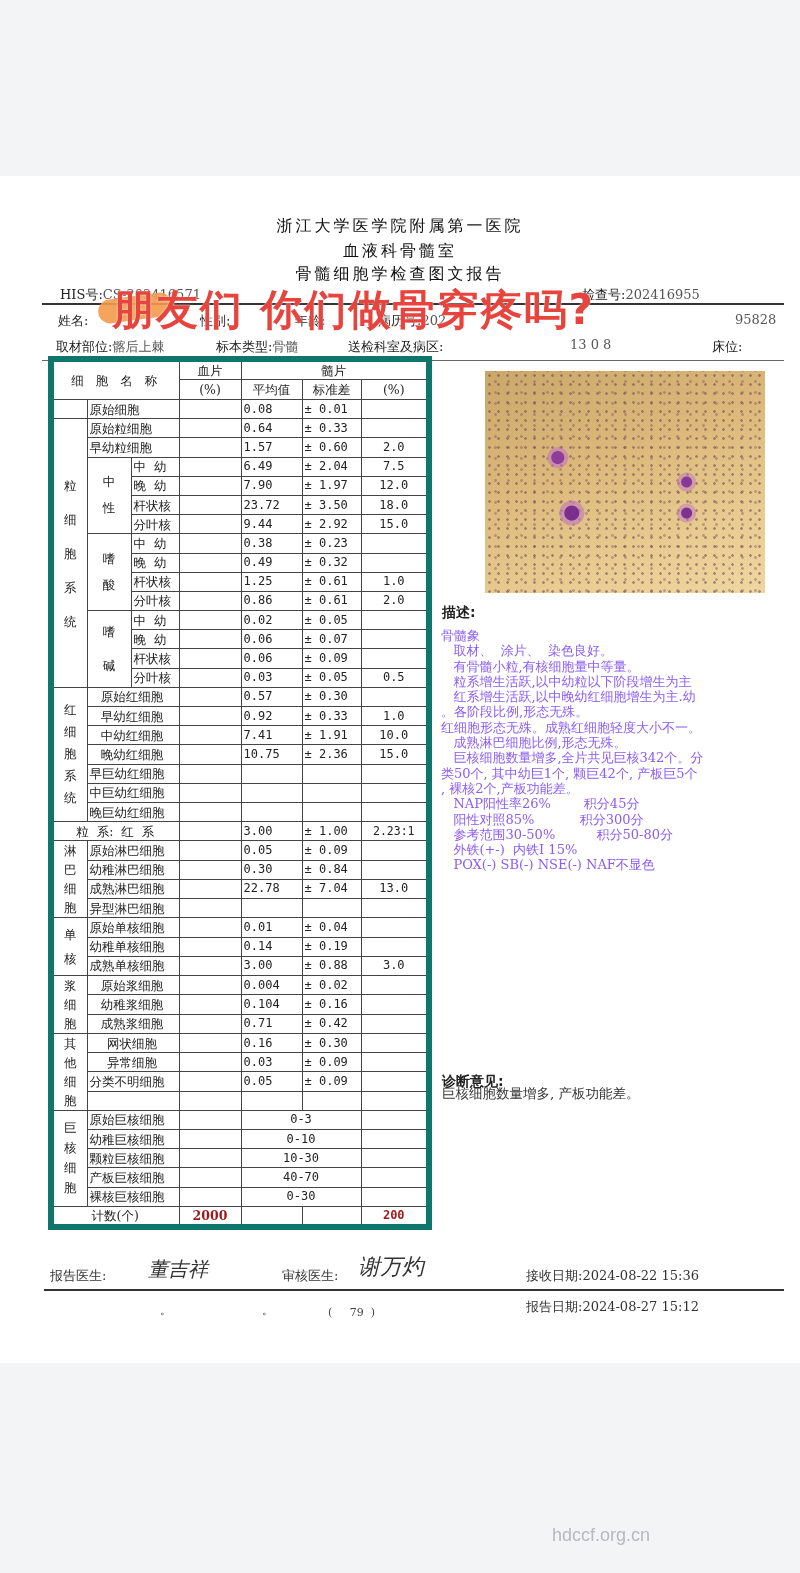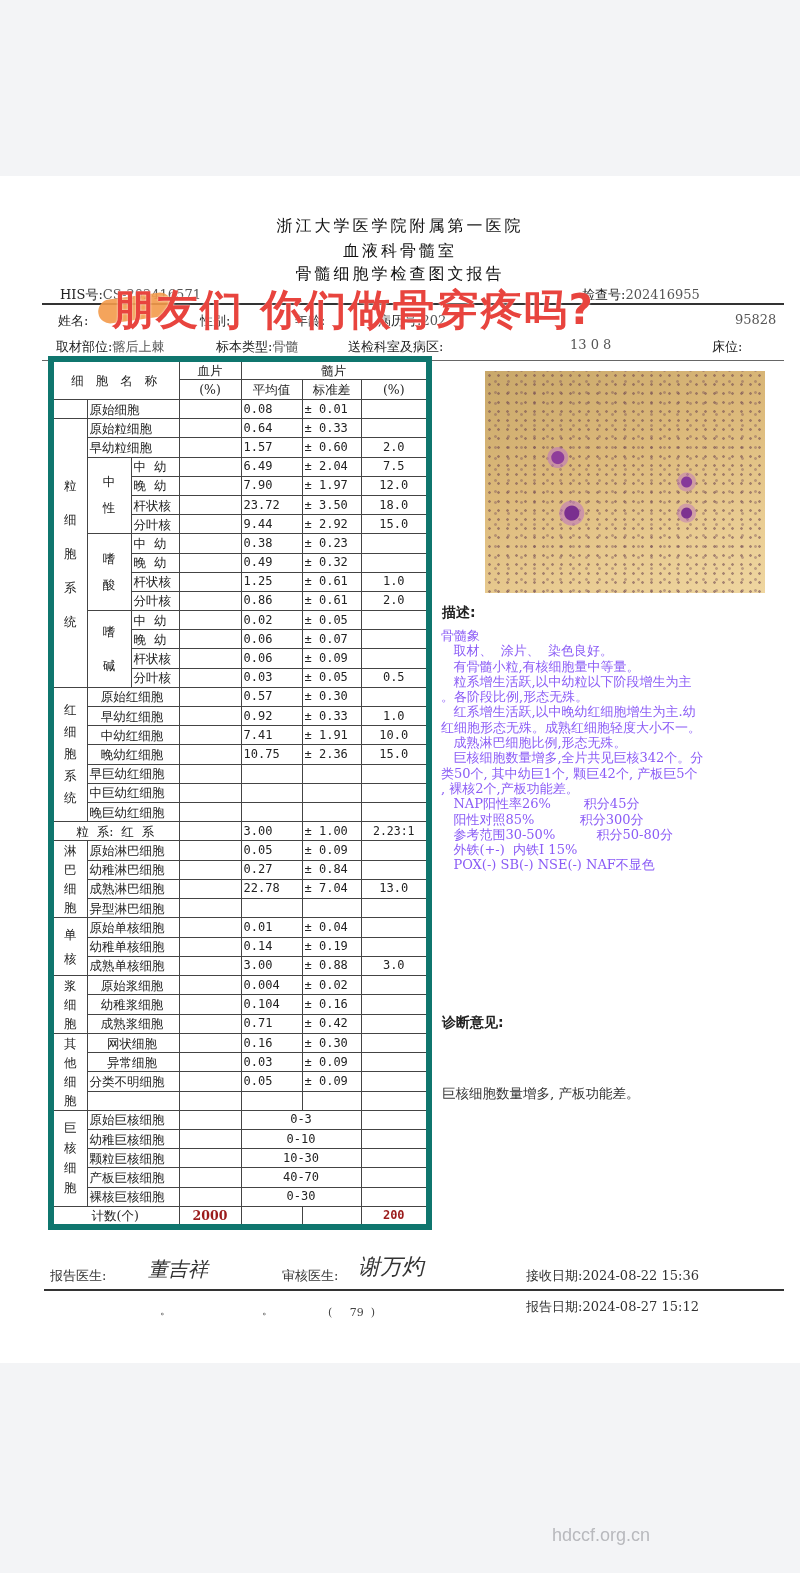--- a/index.html
+++ b/index.html
@@ -305,21 +305,21 @@
 胞</td>
     <td class="name" colspan="2">原始淋巴细胞</td>
     <td class="blood"></td>
     <td class="mean">0.05</td>
     <td class="sd">± 0.09</td>
     <td class="pct"></td>
   </tr>
   <tr>
     <td class="name" colspan="2">幼稚淋巴细胞</td>
     <td class="blood"></td>
-    <td class="mean">0.27</td>
+    <td class="mean">0.30</td>
     <td class="sd">± 0.84</td>
     <td class="pct"></td>
   </tr>
   <tr>
     <td class="name" colspan="2">成熟淋巴细胞</td>
     <td class="blood"></td>
     <td class="mean">22.78</td>
     <td class="sd">± 7.04</td>
     <td class="pct">13.0</td>
   </tr>
@@ -459,35 +459,35 @@
   </table>
 
 <div class="micro"></div>
 
 <div class="section-h" style="left:442px;top:604px;">描述:</div>
 <div class="desc">
   <p>骨髓象</p>
   <p>   取材、  涂片、  染色良好。</p>
   <p>   有骨髓小粒,有核细胞量中等量。</p>
   <p>   粒系增生活跃,以中幼粒以下阶段增生为主</p>
+  <p>   红系增生活跃,以中晚幼红细胞增生为主.幼</p>
   <p>。各阶段比例,形态无殊。</p>
-  <p>   红系增生活跃,以中晚幼红细胞增生为主.幼</p>
   <p>红细胞形态无殊。成熟红细胞轻度大小不一。</p>
   <p>   成熟淋巴细胞比例,形态无殊。</p>
   <p>   巨核细胞数量增多,全片共见巨核342个。分</p>
   <p>类50个, 其中幼巨1个, 颗巨42个, 产板巨5个</p>
   <p>, 裸核2个,产板功能差。</p>
   <p>   NAP阳性率26%        积分45分</p>
   <p>   阳性对照85%           积分300分</p>
   <p>   参考范围30-50%          积分50-80分</p>
   <p>   外铁(+-)  内铁Ⅰ 15%</p>
   <p>   POX(-) SB(-) NSE(-) NAF不显色</p>
 </div>
 
-<div class="section-h" style="left:442px;top:1014px;text-align:right;">诊断意见:</div>
+<div class="section-h" style="left:442px;top:1073px;text-align:right;">诊断意见:</div>
 <div class="diag">巨核细胞数量增多, 产板功能差。</div>
 
 <div class="sign" style="left:50px;top:1267px;">报告医生:</div>
 <div class="sign sig" style="left:148px;top:1256px;">董吉祥</div>
 <div class="sign" style="left:282px;top:1267px;">审核医生:</div>
 <div class="sign sig" style="left:358px;top:1252px;font-size:22px;">谢万灼</div>
 <div class="sign" style="left:526px;top:1267px;">
   <span>接收日期:</span><span>2024-08-22 15:36</span>
 </div>
 <div class="hr" style="left:44px;top:1289px;width:740px;"></div>

